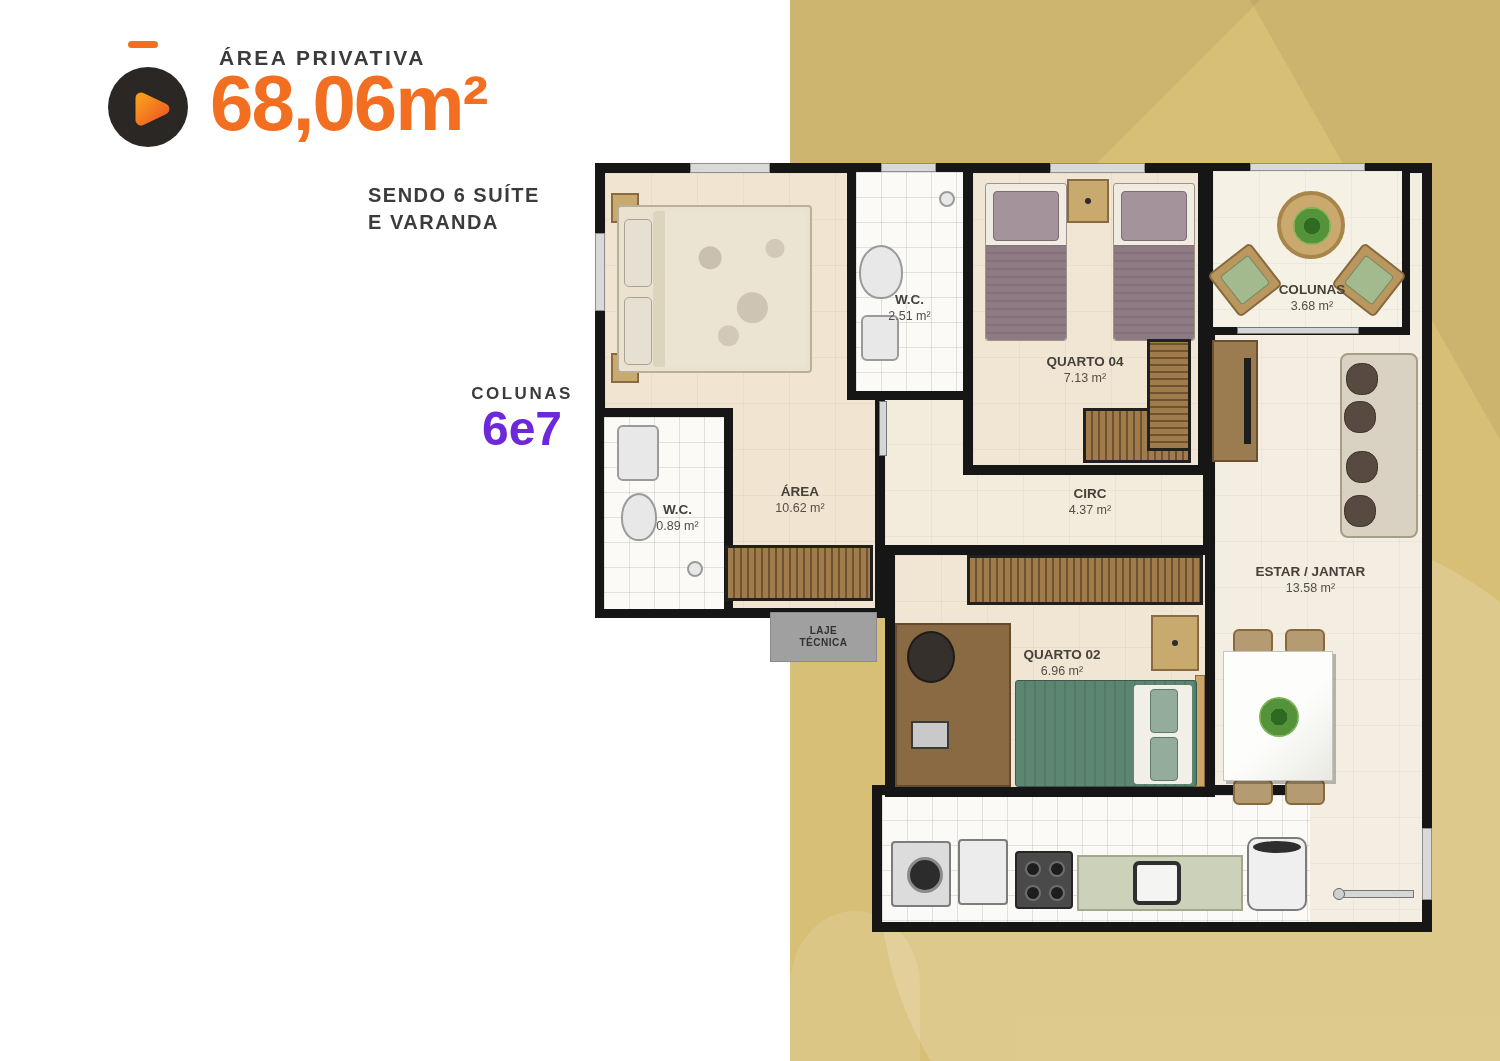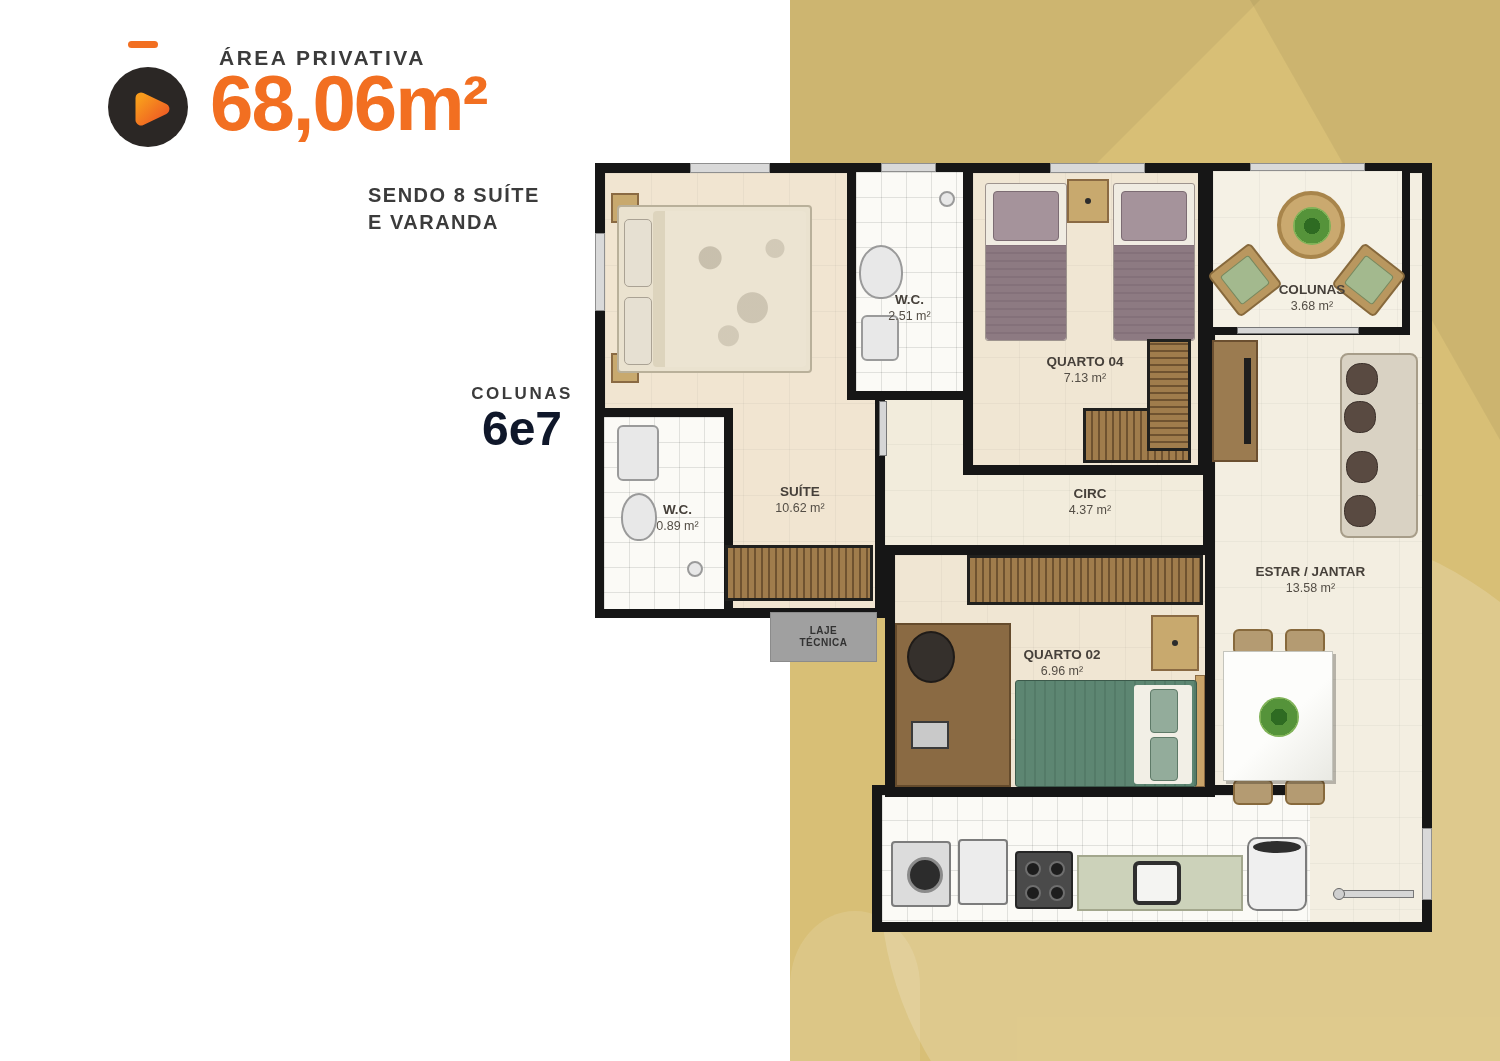--- a/index.html
+++ b/index.html
@@ -25,21 +25,21 @@
                background:#f26f21;}
   .area-label{left:219px;top:46px;font-size:21px;font-weight:bold;letter-spacing:2.5px;}
   .area-value{left:210px;top:58px;font-size:78px;font-weight:bold;letter-spacing:-2px;
               color:#f26f21;}
   .fraction-value{left:212px;top:168px;font-size:72px;font-weight:bold;letter-spacing:-1px;
               color:#f26f21;}
   .fraction-note{left:368px;top:182px;font-size:20px;font-weight:bold;letter-spacing:1.5px;
               line-height:27px;}
   .columns-block{left:452px;top:384px;width:140px;text-align:center;}
   .columns-label{display:block;font-size:17px;font-weight:bold;letter-spacing:2.5px;color:#3b3b3b;}
-  .columns-value{display:block;font-size:48px;font-weight:bold;color:#0f172a;line-height:50px;}
+  .columns-value{display:block;font-size:48px;font-weight:bold;color:#6d28d9;line-height:50px;}
 
   
   .plan{position:absolute;left:595px;top:163px;width:837px;height:769px;}
   .room{position:absolute;box-sizing:border-box;border:10px solid #161616;background:#f2e9d8;
         background-image:linear-gradient(rgba(0,0,0,.035) 1px,transparent 1px),
                          linear-gradient(90deg,rgba(0,0,0,.035) 1px,transparent 1px);
         background-size:46px 46px;}
   .tiled{background-color:#fbfaf6;
         background-image:linear-gradient(rgba(0,0,0,.10) 1px,transparent 1px),
                          linear-gradient(90deg,rgba(0,0,0,.10) 1px,transparent 1px);
@@ -146,21 +146,21 @@
             <stop offset="1" stop-color="#ee5a24"></stop>
         </linearGradient>
       </defs>
       <circle cx="40" cy="40" r="40" fill="#2b2725"></circle>
       <path d="M33 31 L56 42 L33 53 Z" fill="url(#pg)" stroke="url(#pg)" stroke-width="11" stroke-linejoin="round"></path>
     </svg>
   </div>
   <div class="hdr area-label" style="position:absolute;">ÁREA PRIVATIVA</div>
   <div class="hdr area-value" style="position:absolute;">68,06m²</div>
   <div class="hdr fraction-note" style="position:absolute;">
-    <span style="display:block">SENDO 8 SUÍTE</span>
+    <span style="display:block">SENDO 6 SUÍTE</span>
     <span style="display:block">E VARANDA</span>
   </div>
   <div class="hdr columns-block" style="position:absolute;">
     <span class="columns-label">COLUNAS</span>
     <span class="columns-value">6e7</span>
   </div>
 
   <div class="plan">
 
     <div class="room r-estar"></div>
@@ -271,21 +271,21 @@
       <div class="burner" style="left:8px;top:32px;"></div>
       <div class="burner" style="left:32px;top:32px;"></div>
     </div>
     <div class="fur counter" style="left:482px;top:692px;width:166px;height:56px;"></div>
     <div class="fur sink" style="left:538px;top:698px;width:48px;height:44px;"></div>
     <div class="fur appl" style="left:652px;top:674px;width:60px;height:74px;border-radius:10px;background:#efefef;">
       <div style="position:absolute;left:4px;top:2px;width:48px;height:12px;border-radius:50%;background:#2e2e2e;"></div>
     </div>
 
     <div class="rlabel" style="left:130px;top:320px;width:150px;">
-      <span>SUÍTE</span>
+      <span>ÁREA</span>
       <span class="rarea">10.62 m²</span>
     </div>
     <div class="rlabel" style="left:30px;top:338px;width:105px;">
       <span>W.C.</span>
       <span class="rarea">0.89 m²</span>
     </div>
     <div class="rlabel" style="left:262px;top:128px;width:105px;">
       <span>W.C.</span>
       <span class="rarea">2.51 m²</span>
     </div>

